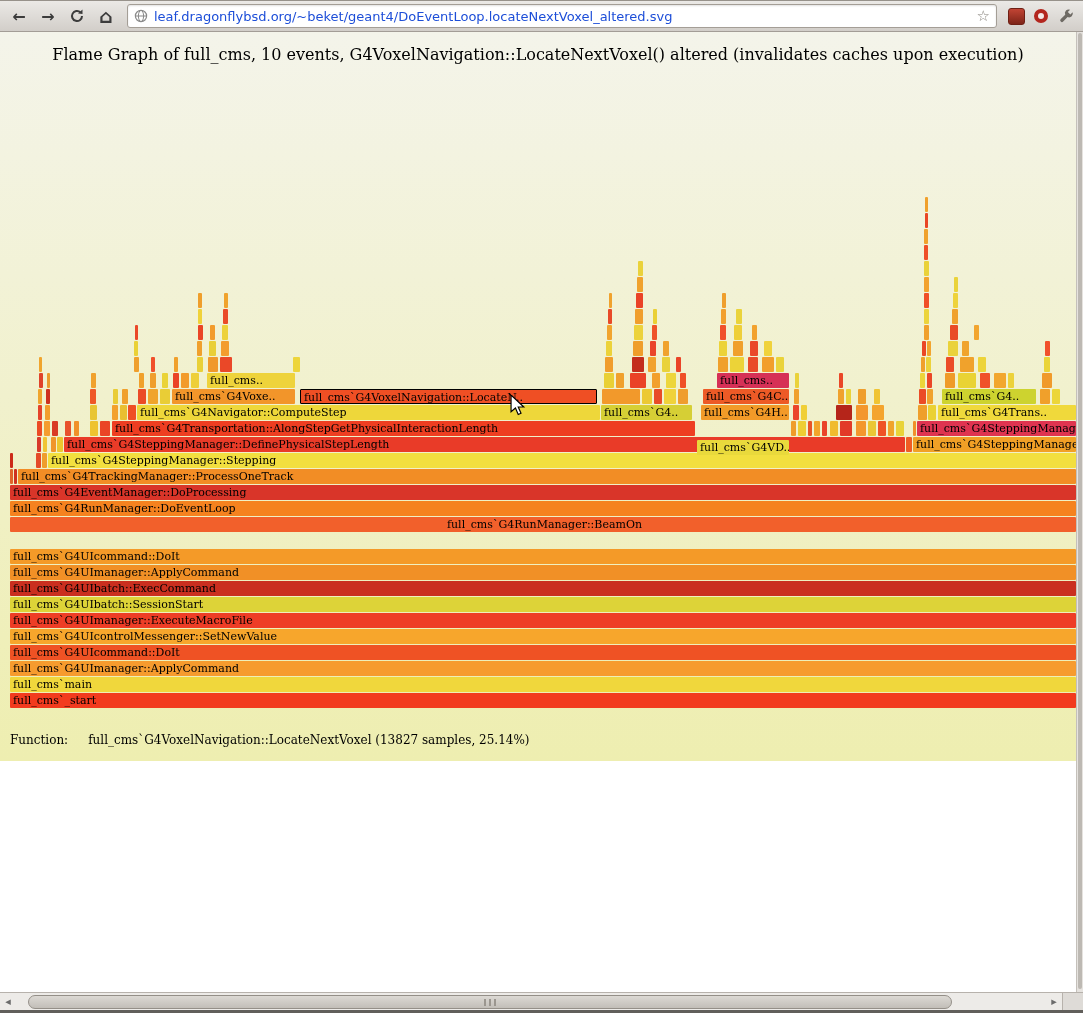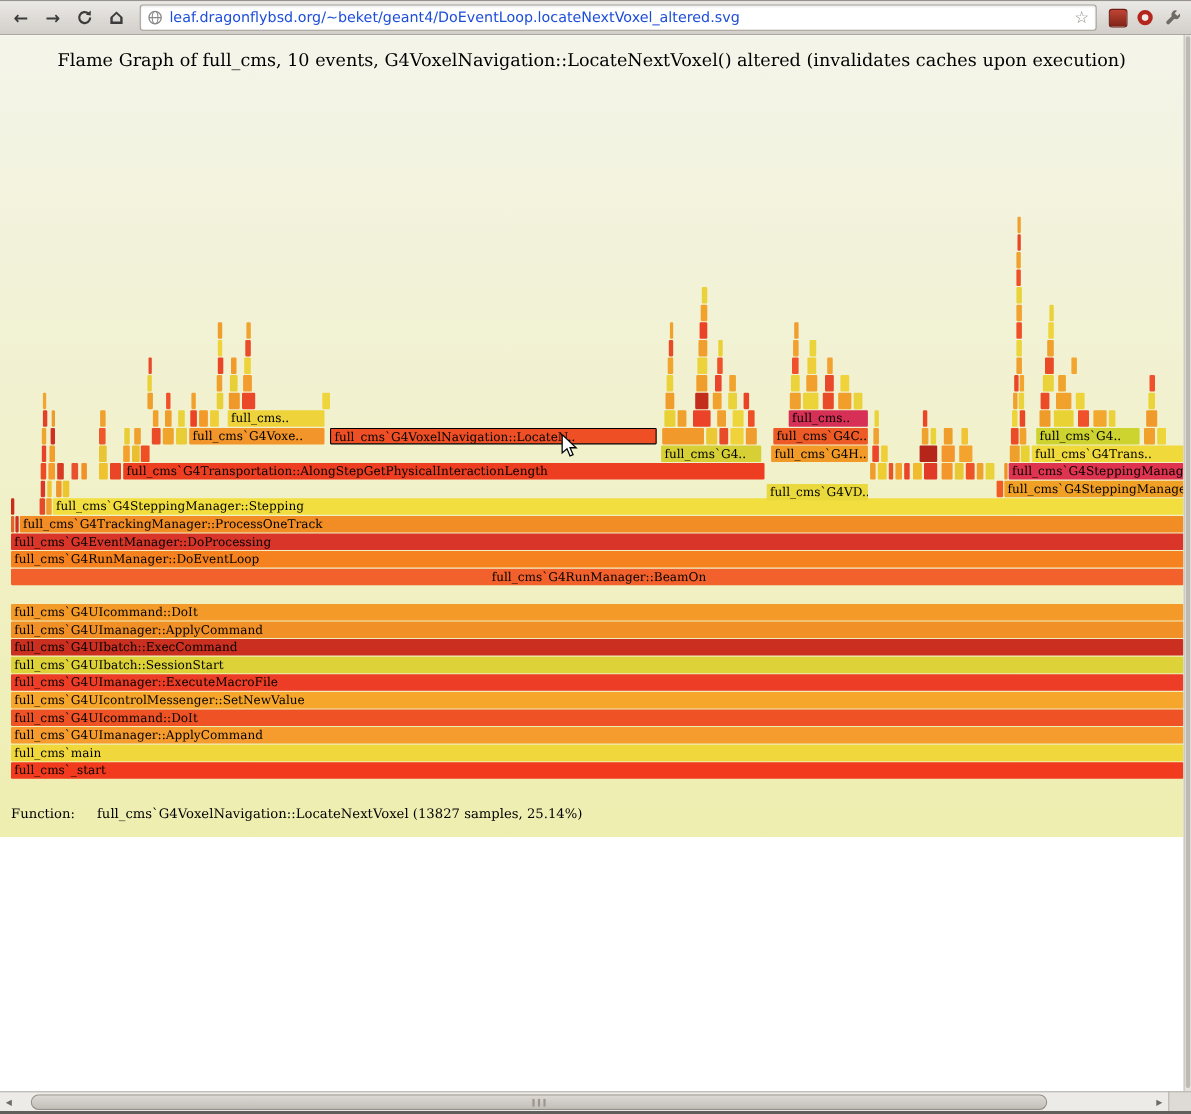--- a/index.html
+++ b/index.html
@@ -115,20 +115,21 @@
           <div class="frame" style="left: 14px; top: 437px; width: 3px; height: 15px; background: rgb(207, 49, 32);"></div>
           <div class="frame" style="left: 18px; top: 437px; width: 1058px; height: 15px; background: rgb(242, 141, 37);">full_cms`G4TrackingManager::ProcessOneTrack</div>
           <div class="frame" style="left: 10px; top: 421px; width: 2px; height: 15px; background: rgb(204, 43, 26);"></div>
           <div class="frame" style="left: 36px; top: 421px; width: 5px; height: 15px; background: rgb(229, 75, 40);"></div>
           <div class="frame" style="left: 42px; top: 421px; width: 5px; height: 15px; background: rgb(239, 157, 44);"></div>
           <div class="frame" style="left: 48px; top: 421px; width: 1028px; height: 15px; background: rgb(242, 223, 63);">full_cms`G4SteppingManager::Stepping</div>
           <div class="frame" style="left: 37px; top: 405px; width: 4px; height: 15px; background: rgb(216, 57, 42);"></div>
           <div class="frame" style="left: 43px; top: 405px; width: 4px; height: 15px; background: rgb(240, 196, 51);"></div>
           <div class="frame" style="left: 51px; top: 405px; width: 5px; height: 15px; background: rgb(240, 149, 43);"></div>
           <div class="frame" style="left: 57px; top: 405px; width: 6px; height: 15px; background: rgb(237, 198, 47);"></div>
+          <div class="frame" style="left: 64px; top: 405px; width: 841px; height: 15px; background: rgb(233, 59, 40);">full_cms`G4SteppingManager::DefinePhysicalStepLength</div>
           <div class="frame" style="left: 906px; top: 405px; width: 6px; height: 15px; background: rgb(239, 93, 37);"></div>
           <div class="frame" style="left: 913px; top: 405px; width: 163px; height: 15px; background: rgb(241, 160, 38);">full_cms`G4SteppingManager::I..</div>
           <div class="frame" style="left: 37px; top: 389px; width: 5px; height: 15px; background: rgb(236, 75, 36);"></div>
           <div class="frame" style="left: 44px; top: 389px; width: 6px; height: 15px; background: rgb(244, 157, 46);"></div>
           <div class="frame" style="left: 52px; top: 389px; width: 6px; height: 15px; background: rgb(217, 58, 37);"></div>
           <div class="frame" style="left: 65px; top: 389px; width: 6px; height: 15px; background: rgb(232, 81, 43);"></div>
           <div class="frame" style="left: 74px; top: 389px; width: 5px; height: 15px; background: rgb(240, 145, 42);"></div>
           <div class="frame" style="left: 90px; top: 389px; width: 8px; height: 15px; background: rgb(238, 195, 47);"></div>
           <div class="frame" style="left: 100px; top: 389px; width: 10px; height: 15px; background: rgb(234, 69, 38);"></div>
           <div class="frame" style="left: 112px; top: 389px; width: 583px; height: 15px; background: rgb(238, 62, 33);">full_cms`G4Transportation::AlongStepGetPhysicalInteractionLength</div>
@@ -146,20 +147,21 @@
           <div class="frame" style="left: 888px; top: 389px; width: 6px; height: 15px; background: rgb(240, 163, 44);"></div>
           <div class="frame" style="left: 896px; top: 389px; width: 8px; height: 15px; background: rgb(233, 211, 56);"></div>
           <div class="frame" style="left: 913px; top: 389px; width: 3px; height: 15px; background: rgb(240, 144, 41);"></div>
           <div class="frame" style="left: 917px; top: 389px; width: 159px; height: 15px; background: rgb(223, 52, 80);">full_cms`G4SteppingManager::...</div>
           <div class="frame" style="left: 38px; top: 373px; width: 4px; height: 15px; background: rgb(229, 67, 42);"></div>
           <div class="frame" style="left: 45px; top: 373px; width: 5px; height: 15px; background: rgb(242, 158, 43);"></div>
           <div class="frame" style="left: 90px; top: 373px; width: 7px; height: 15px; background: rgb(232, 197, 52);"></div>
           <div class="frame" style="left: 112px; top: 373px; width: 6px; height: 15px; background: rgb(243, 161, 44);"></div>
           <div class="frame" style="left: 120px; top: 373px; width: 7px; height: 15px; background: rgb(233, 191, 49);"></div>
           <div class="frame" style="left: 128px; top: 373px; width: 8px; height: 15px; background: rgb(239, 79, 36);"></div>
+          <div class="frame" style="left: 137px; top: 373px; width: 463px; height: 15px; background: rgb(238, 215, 58);">full_cms`G4Navigator::ComputeStep</div>
           <div class="frame" style="left: 601px; top: 373px; width: 91px; height: 15px; background: rgb(214, 207, 53);">full_cms`G4..</div>
           <div class="frame" style="left: 701px; top: 373px; width: 88px; height: 15px; background: rgb(242, 154, 40);">full_cms`G4H..</div>
           <div class="frame" style="left: 793px; top: 373px; width: 6px; height: 15px; background: rgb(235, 69, 42);"></div>
           <div class="frame" style="left: 801px; top: 373px; width: 6px; height: 15px; background: rgb(240, 207, 54);"></div>
           <div class="frame" style="left: 836px; top: 373px; width: 16px; height: 15px; background: rgb(181, 37, 26);"></div>
           <div class="frame" style="left: 856px; top: 373px; width: 12px; height: 15px; background: rgb(243, 151, 45);"></div>
           <div class="frame" style="left: 872px; top: 373px; width: 12px; height: 15px; background: rgb(244, 164, 46);"></div>
           <div class="frame" style="left: 918px; top: 373px; width: 9px; height: 15px; background: rgb(239, 159, 43);"></div>
           <div class="frame" style="left: 928px; top: 373px; width: 8px; height: 15px; background: rgb(234, 209, 51);"></div>
           <div class="frame" style="left: 938px; top: 373px; width: 138px; height: 15px; background: rgb(240, 217, 59);">full_cms`G4Trans..</div>

